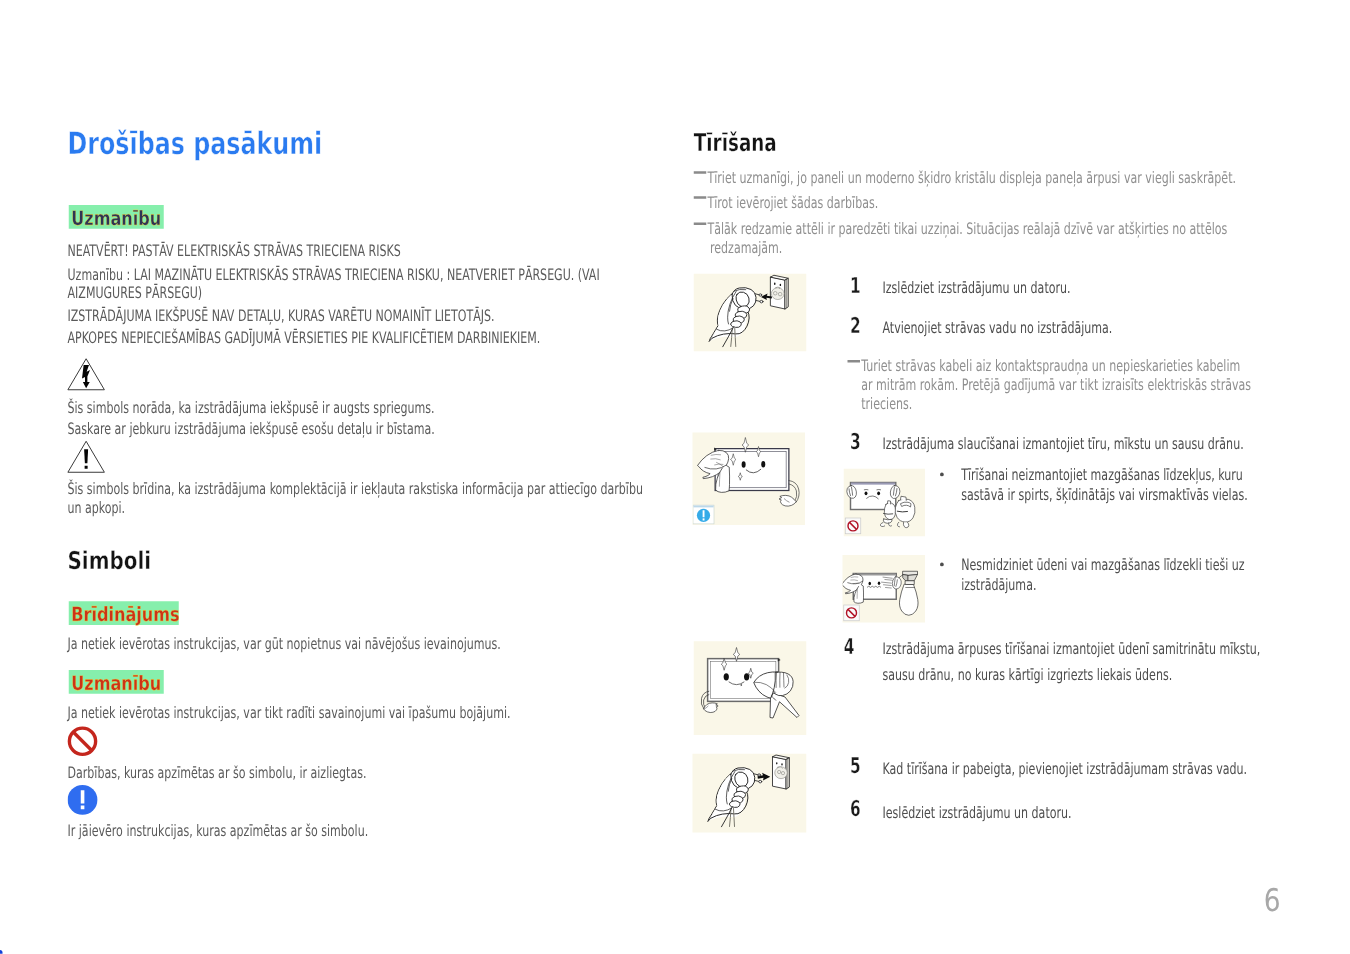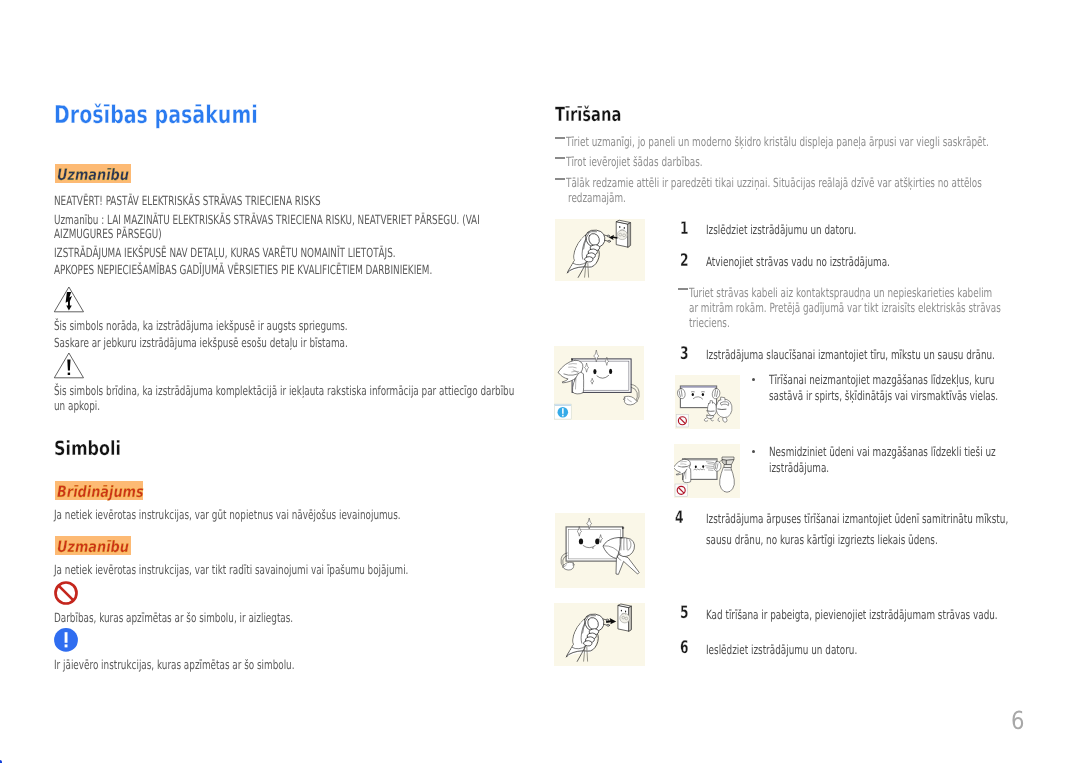--- a/index.html
+++ b/index.html
@@ -8,21 +8,21 @@
   .page{position:absolute;left:0;top:0;width:1080px;height:590px;}
   .abs{position:absolute;}
 
   
   
   .nar{font-family:"DejaVu Sans",sans-serif;font-stretch:condensed;
        transform:scaleX(0.78);transform-origin:0 0;white-space:nowrap;}
   .title-blue{position:absolute;font-size:24.7px;font-weight:bold;
               color:#2A7BF0;white-space:nowrap;transform:scaleX(0.857);
               -webkit-text-stroke:0.38px #ffffff;}
-  .hl{position:absolute;background:#fdba74;font-style:italic;}
+  .hl{position:absolute;background:#86efac;}
   .hl span{display:block;font-weight:bold;font-size:15.7px;line-height:15.7px;-webkit-text-stroke:0.28px #EDD23C;}
   .hl span.nar{transform:scaleX(0.912);}
   .navy{color:#2E3455;}
   .red{color:#CC3318;}
   .body-txt{position:absolute;color:#5a5a5a;font-size:12.6px;line-height:15px;}
   .h2{position:absolute;font-size:19.7px;font-weight:bold;color:#131313;white-space:nowrap;transform:scaleX(0.9);-webkit-text-stroke:0.3px #ffffff;}
 
   
   .title-black{position:absolute;font-size:19.7px;font-weight:bold;color:#131313;white-space:nowrap;transform:scaleX(0.83);-webkit-text-stroke:0.3px #ffffff;}
   .note{position:absolute;color:#8f8f8f;font-size:12.6px;line-height:15px;}

